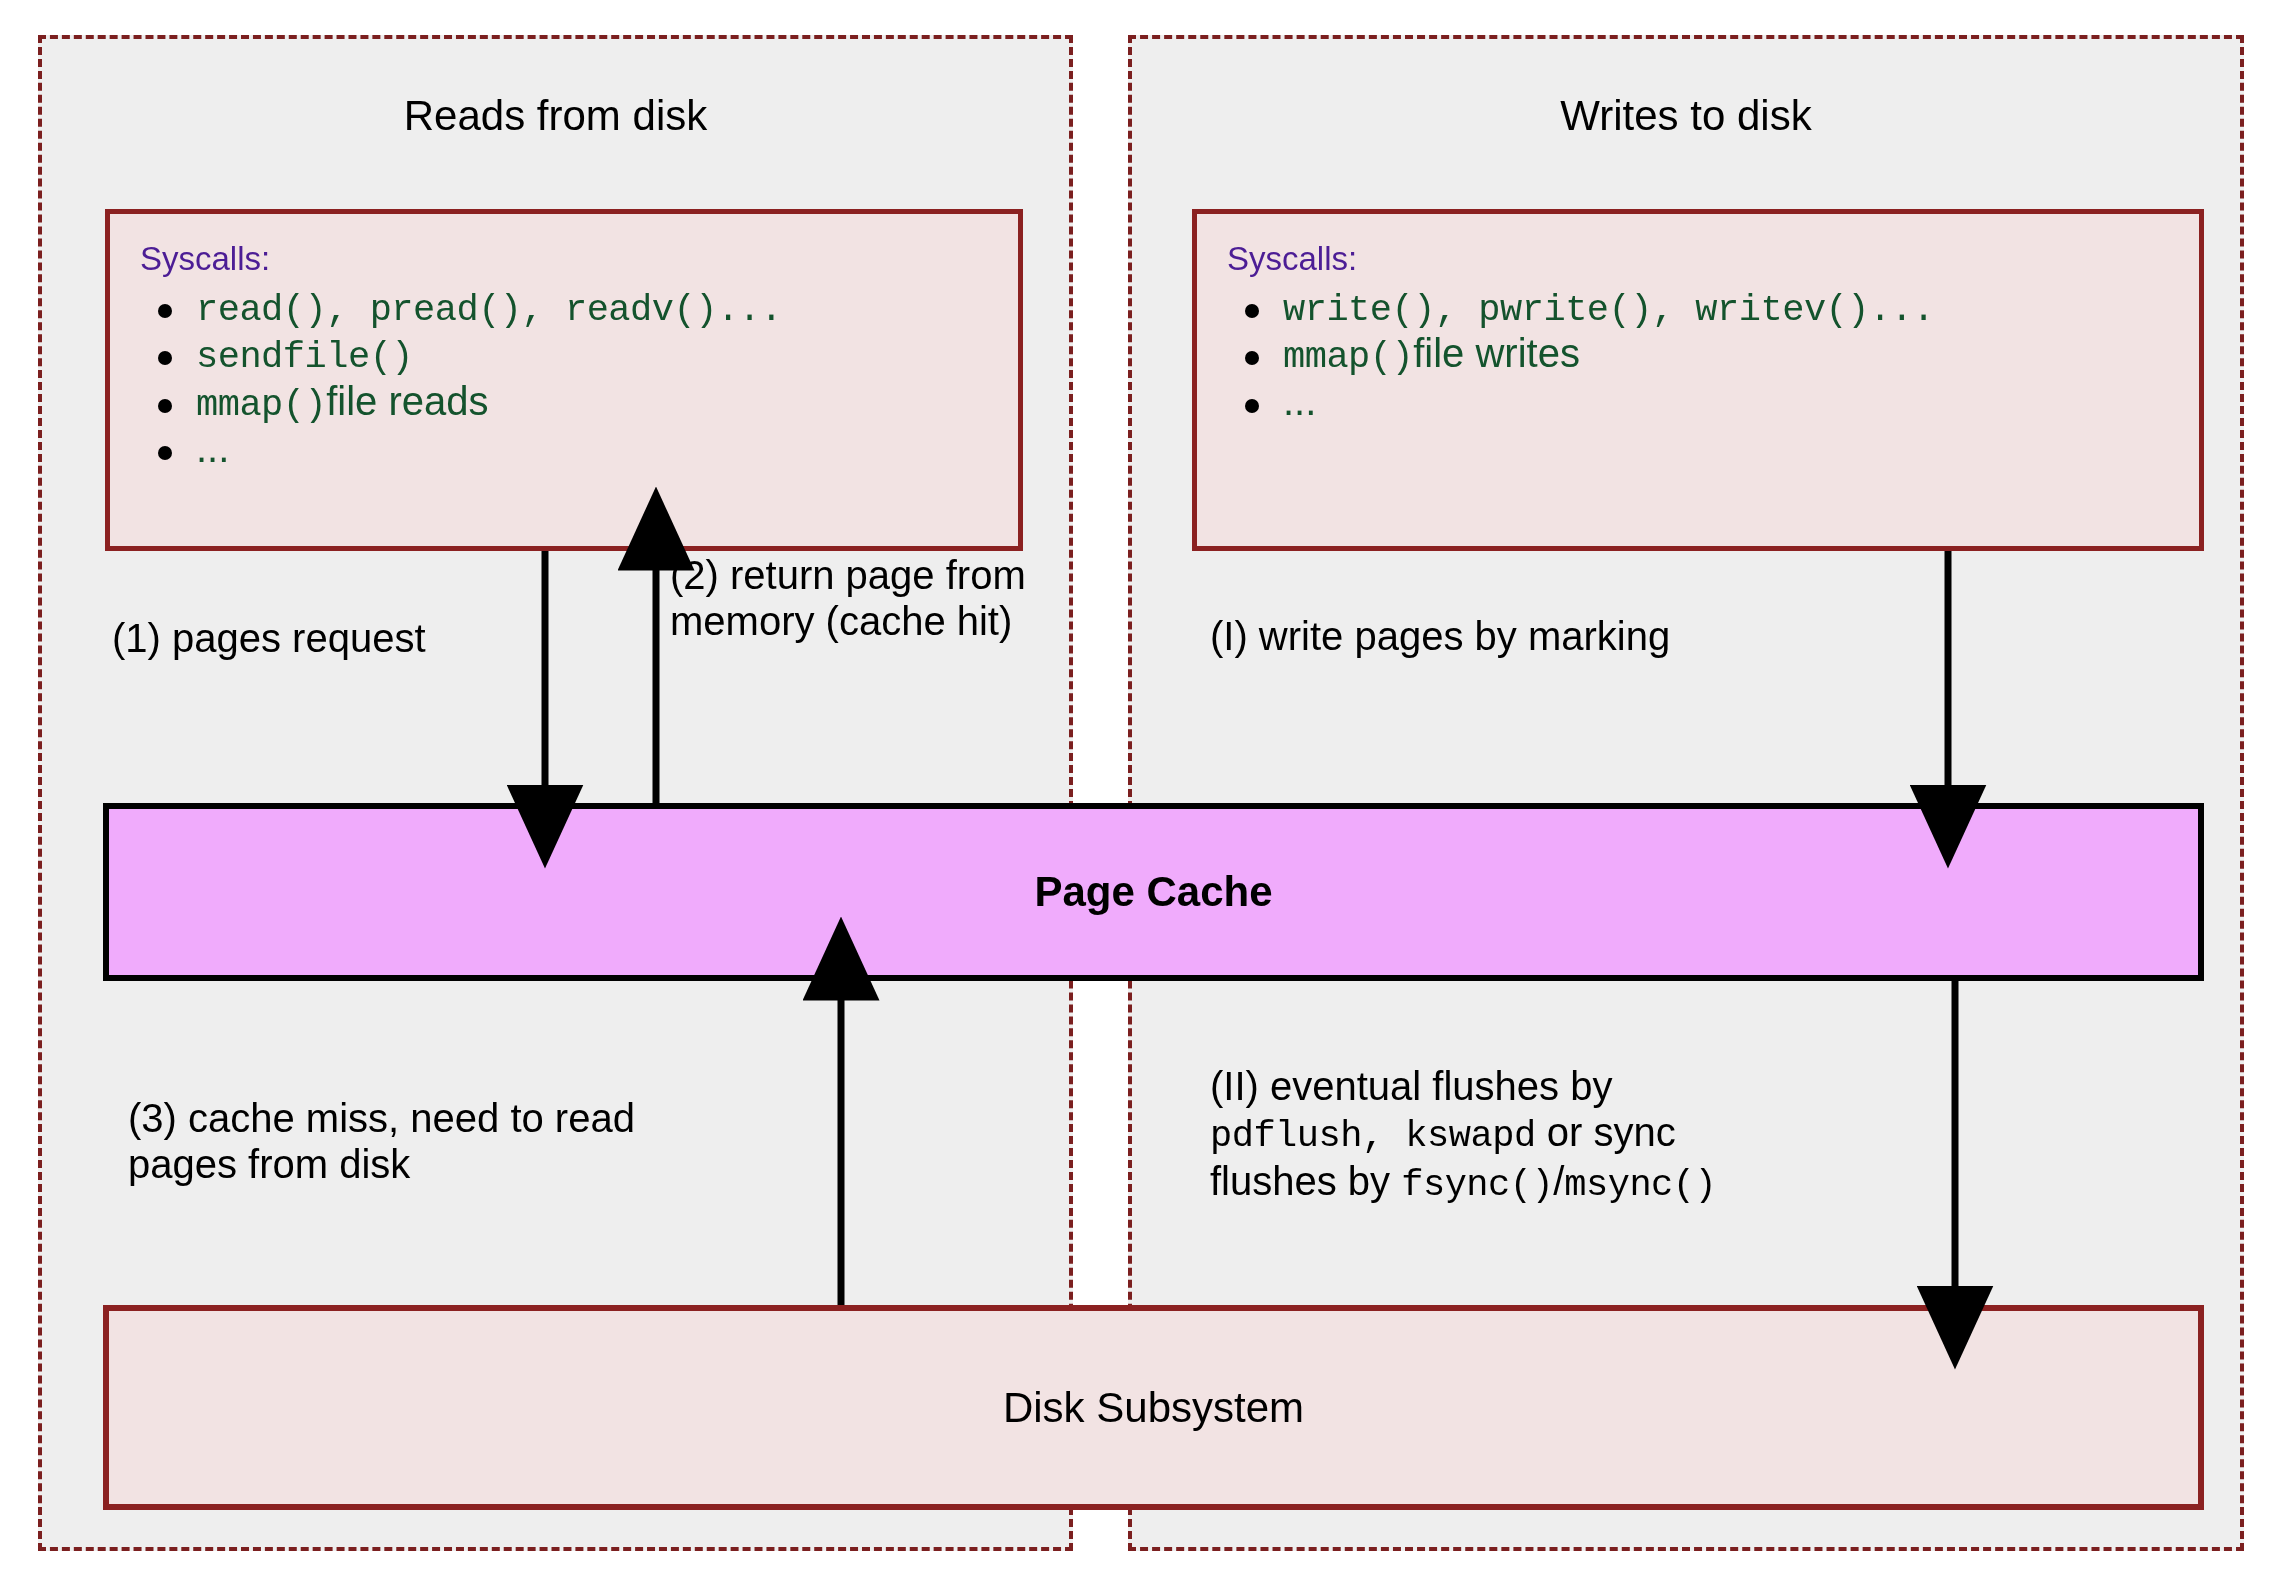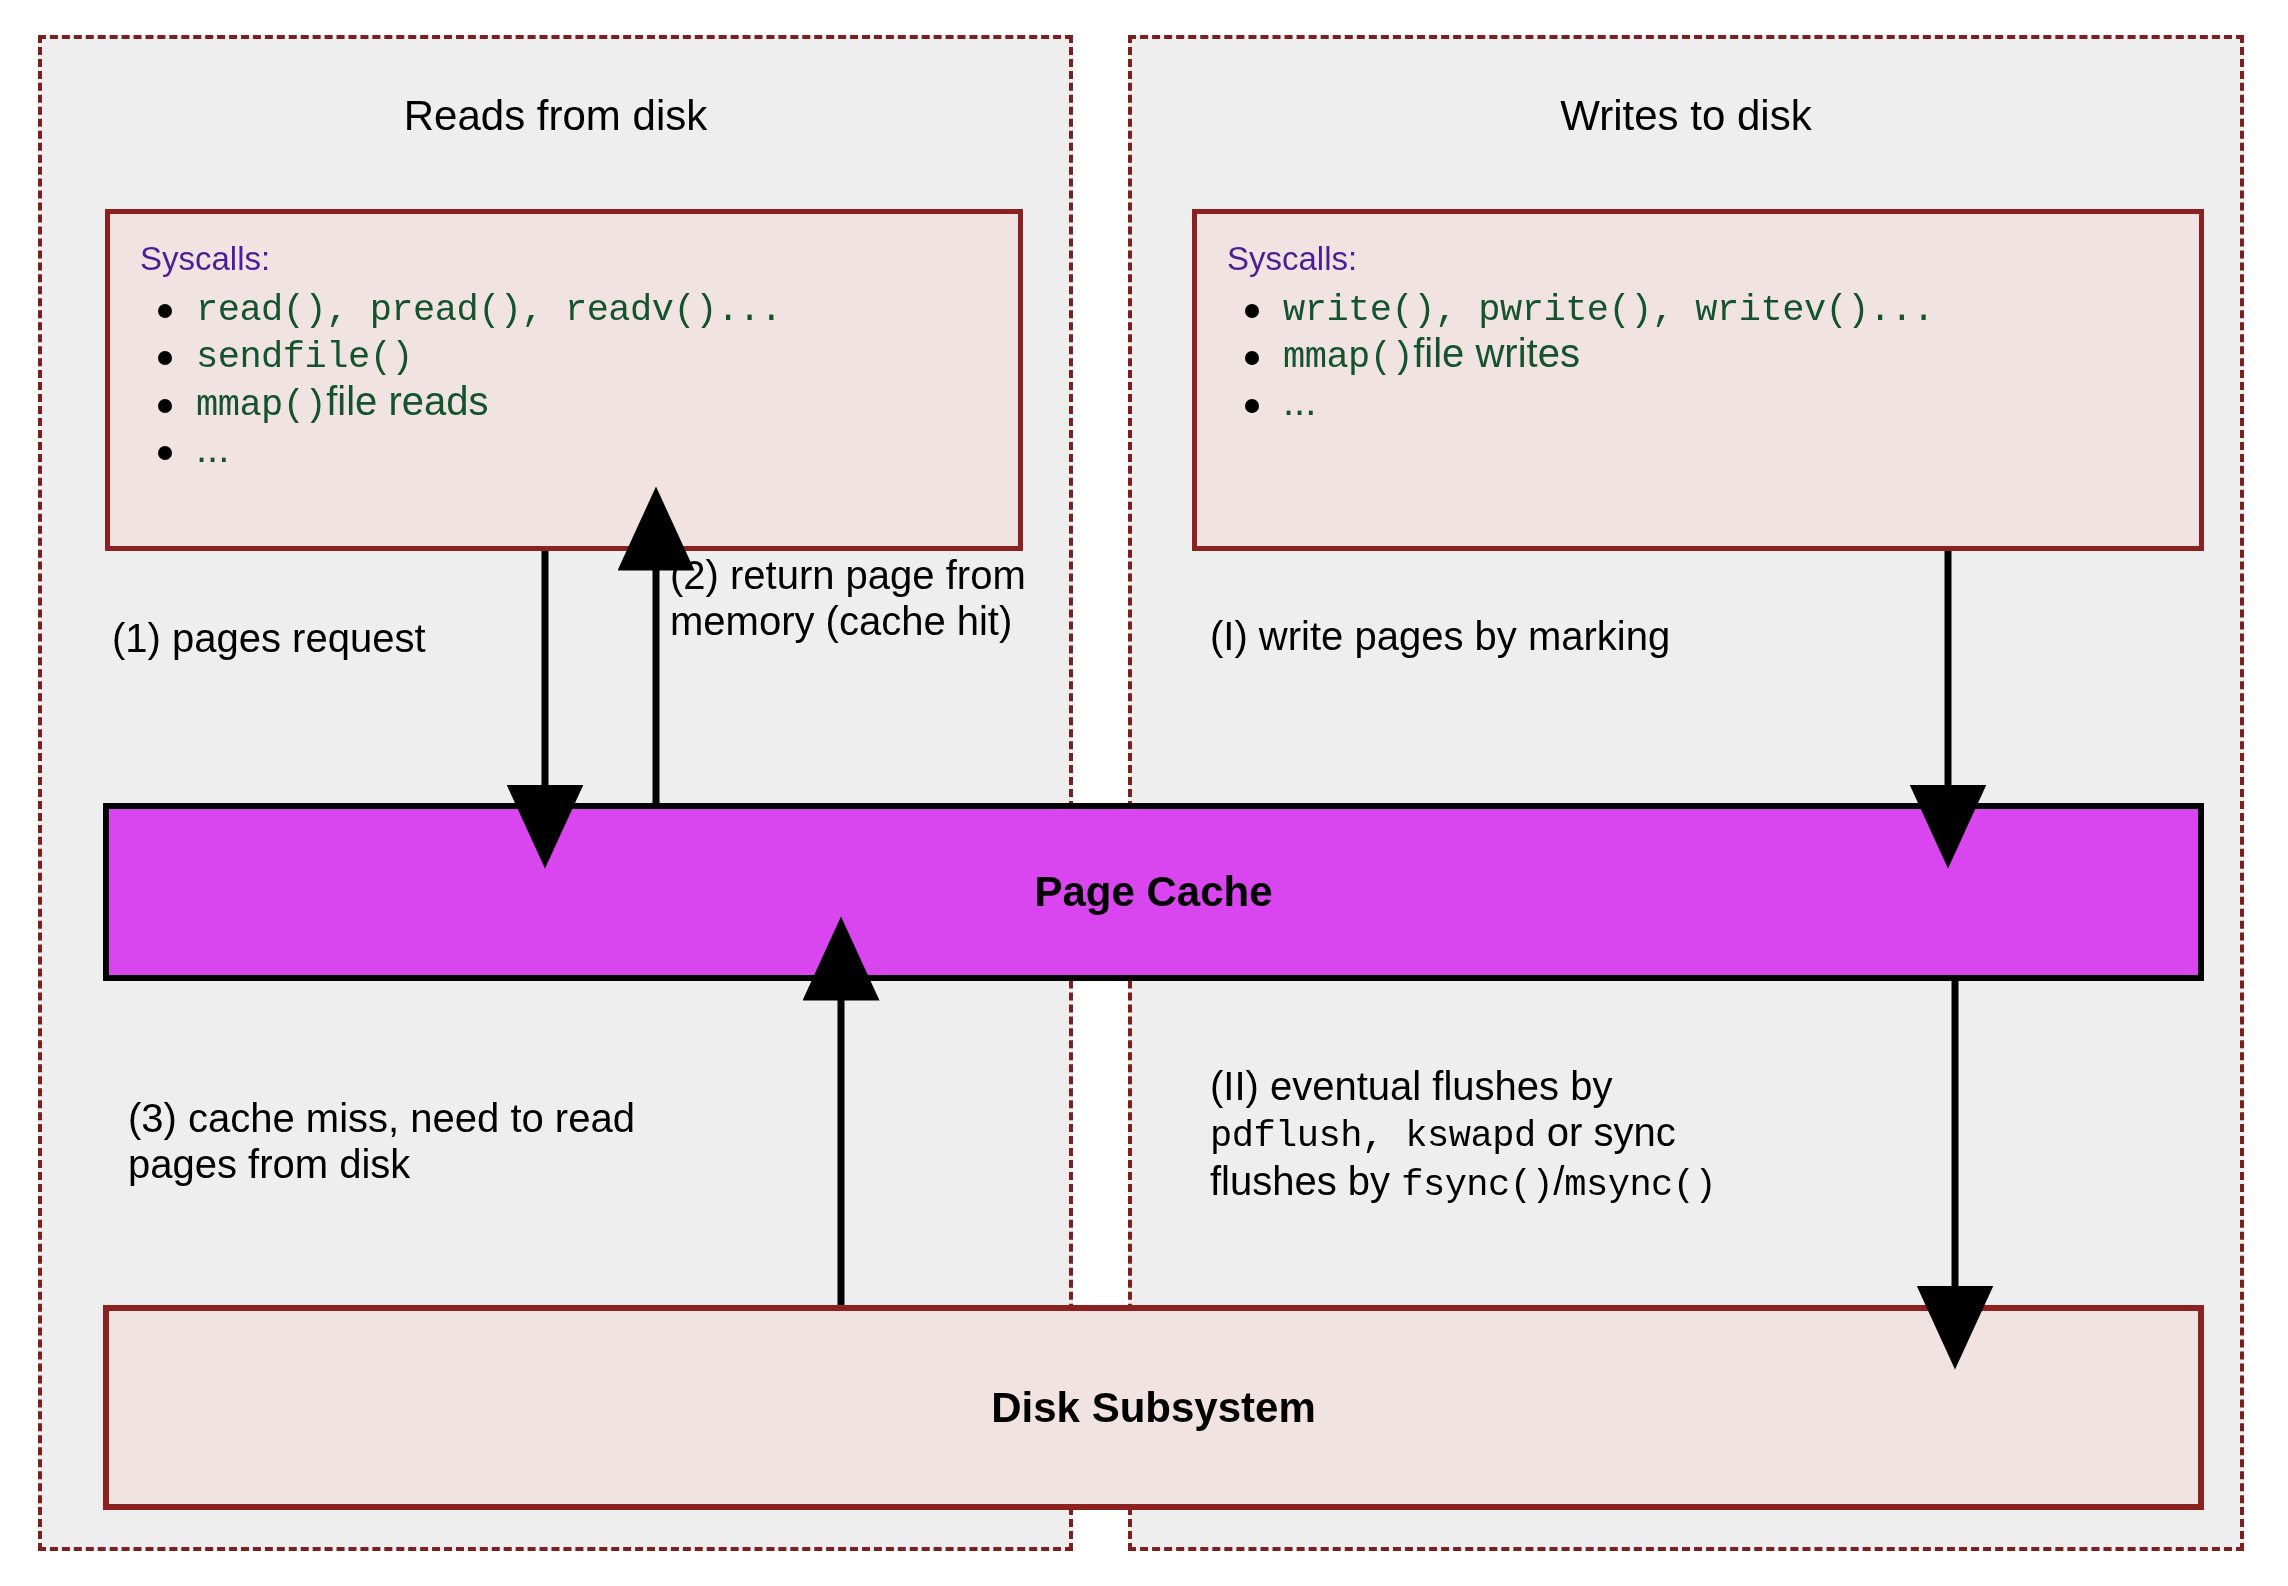--- a/index.html
+++ b/index.html
@@ -99,21 +99,21 @@
   #label-cache-miss    { left: 128px;  top: 1095px; width: 600px; }
   #label-flushes       { left: 1210px; top: 1063px; width: 760px; }
 
   
   #page-cache {
     position: absolute;
     left: 103px;
     top: 803px;
     width: 2101px;
     height: 178px;
-    background: #d946ef;
+    background: #f0abfc;
     border: 6px solid #000000;
     box-sizing: border-box;
     display: flex;
     align-items: center;
     justify-content: center;
   }
   #page-cache .bar-label {
     font-size: 42px;
     font-weight: bold;
     color: #000000;
@@ -128,21 +128,21 @@
     height: 205px;
     background: #f2e3e3;
     border: 6px solid #8b2121;
     box-sizing: border-box;
     display: flex;
     align-items: center;
     justify-content: center;
   }
   #disk-subsystem .bar-label {
     font-size: 42px;
-    font-weight: bold;
+    font-weight: normal;
     color: #000000;
   }
 
   
   #arrows {
     position: absolute;
     left: 0;
     top: 0;
     width: 2288px;
     height: 1586px;

